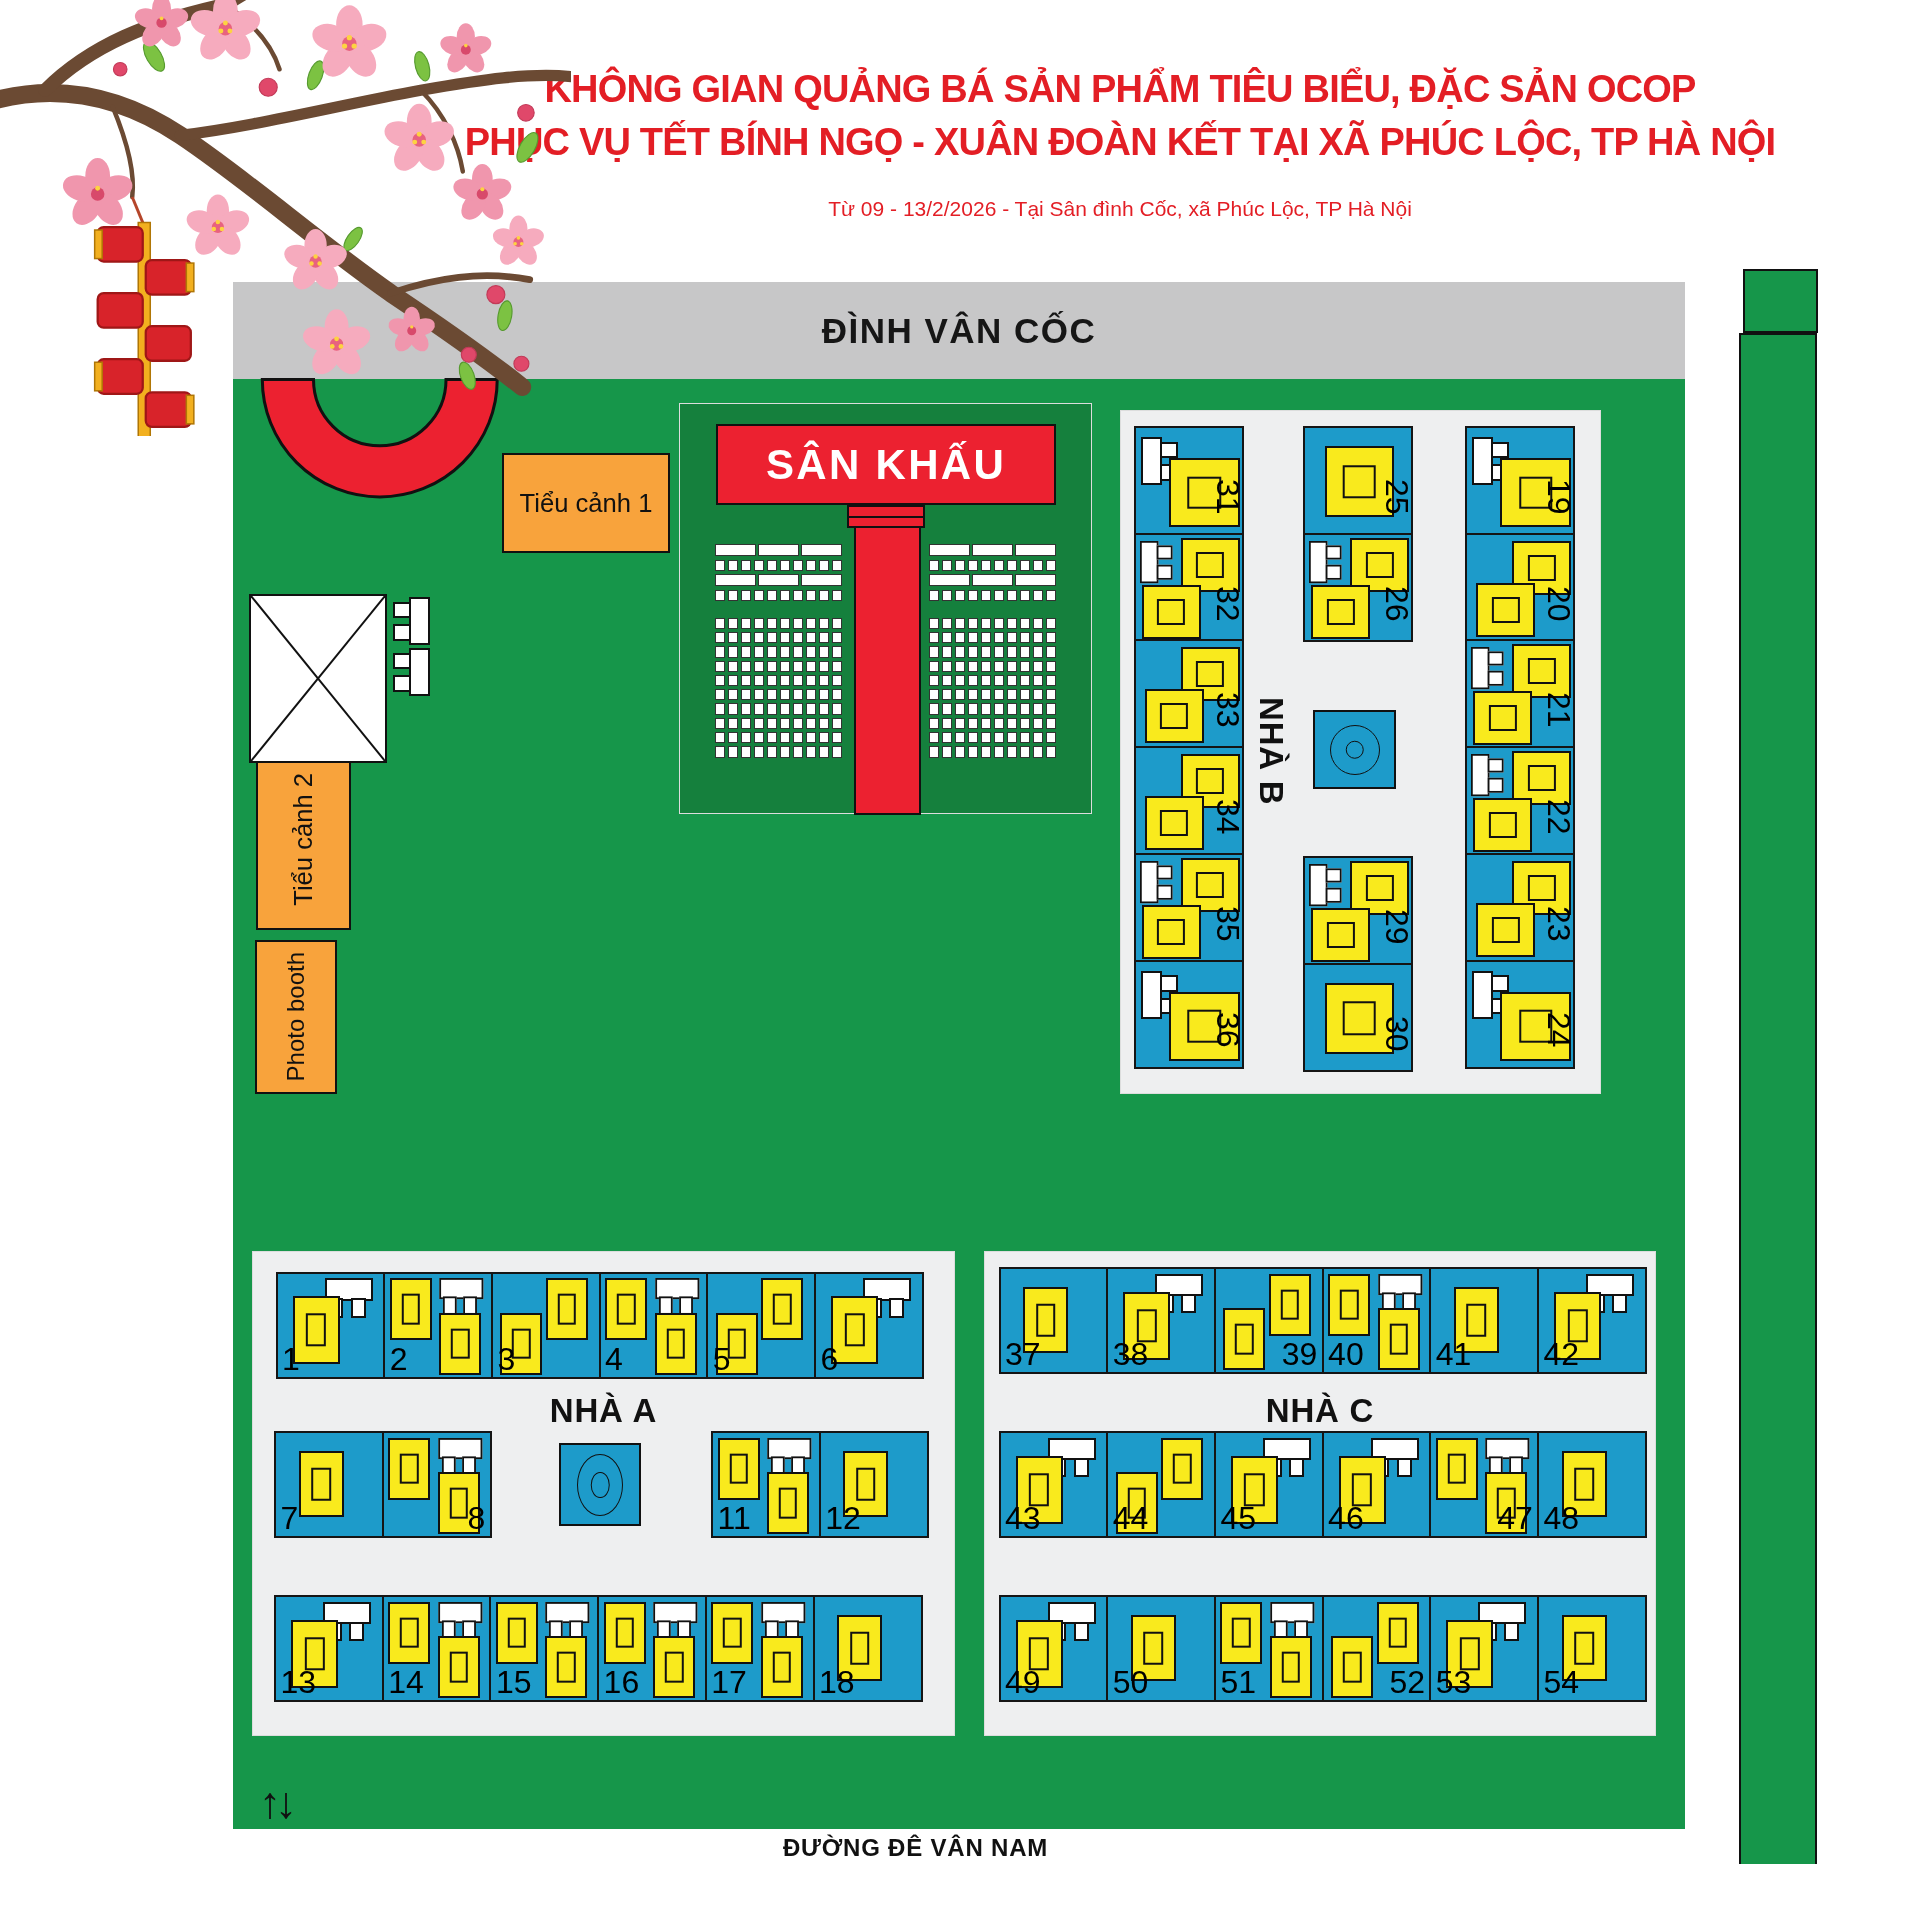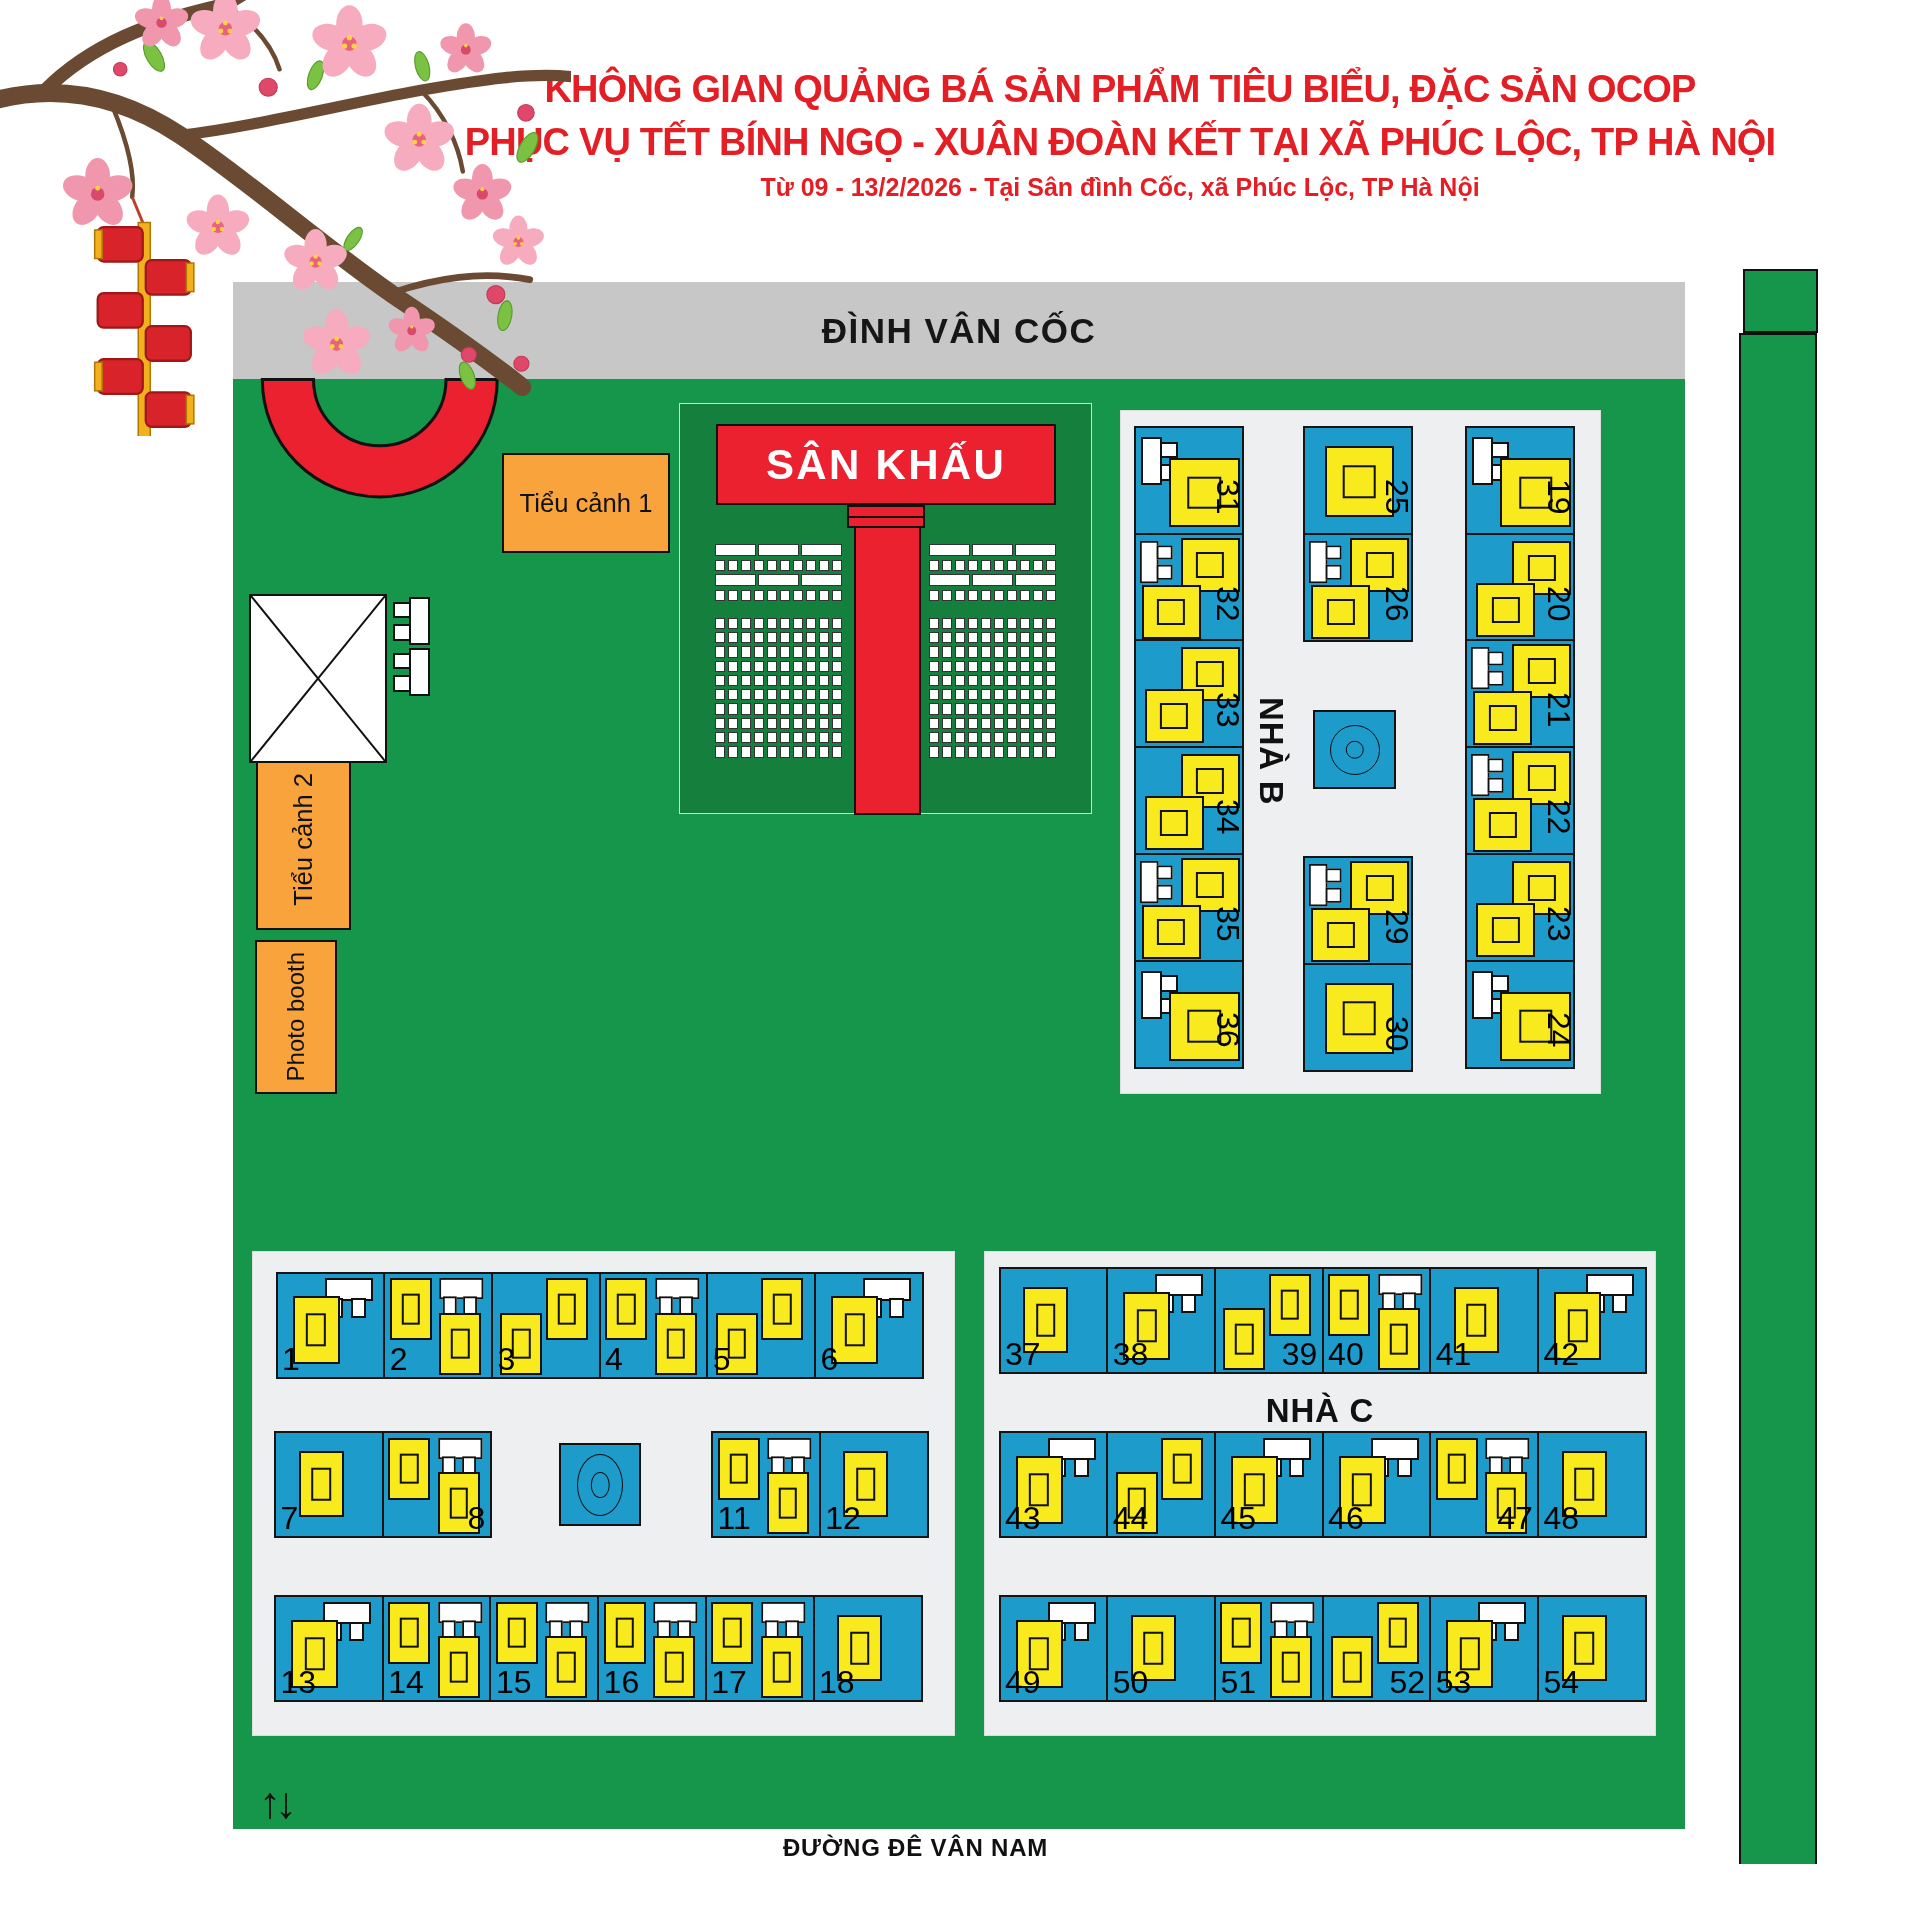--- a/index.html
+++ b/index.html
@@ -3,21 +3,21 @@
 <meta charset="utf-8">
 <style>
   html,body{margin:0;padding:0;background:#fff;}
   .scene{position:relative;width:1924px;height:1864px;background:#fff;overflow:hidden;
          font-family:"Liberation Sans","DejaVu Sans",sans-serif;color:#111;}
   .abs{position:absolute;}
 
   
   .header{position:absolute;left:421px;top:63px;width:1398px;text-align:center;color:var(--title-red,#e31e25);}
   .title-line{font-weight:bold;font-size:38px;line-height:53px;letter-spacing:-0.8px;white-space:nowrap;}
-  .subtitle{margin-top:4px;font-weight:bold;font-size:25px;}
+  .subtitle{margin-top:28px;font-weight:normal;font-size:21px;}
 
   
   .temple{position:absolute;left:233px;top:282px;width:1452px;height:98px;background:var(--bar-gray,#c7c7c8);
           display:flex;align-items:center;justify-content:center;font-size:35px;font-weight:600;letter-spacing:1.5px;color:#161616;}
   .field{position:absolute;left:233px;top:379px;width:1452px;height:1450px;background:var(--field-green,#16964a);}
   .rbar{position:absolute;background:var(--field-green,#16964a);border:2.3px solid #111;box-sizing:border-box;}
   #rbar-top{left:1743px;top:269px;width:75px;height:64px;}
   #rbar-main{left:1739px;top:333px;width:78px;height:1555px;}
   .dash-line{position:absolute;left:64px;top:1864px;width:1676px;height:8.3px;
              background:repeating-linear-gradient(90deg,var(--dash-gray,#6d6e71) 0 28.6px,transparent 28.6px 57px);}
@@ -673,20 +673,21 @@
         <div class="booth booth-h v1">
           <span class="chair-h">
             <i class="bar"></i>
             <i class="s1"></i>
             <i class="s2"></i>
           </span>
           <span class="t t1"></span>
           <span class="num">6</span>
         </div>
       </div>
+    <div class="house-label" style="top:140px">NHÀ A</div>
     <div class="brow" style="left:21px;top:179px">
         <div class="booth booth-h v0">
           <span class="t t1"></span>
           <span class="num">7</span>
         </div>
         <div class="booth booth-h v2">
           <span class="chair-h">
             <i class="bar"></i>
             <i class="s1"></i>
             <i class="s2"></i>

